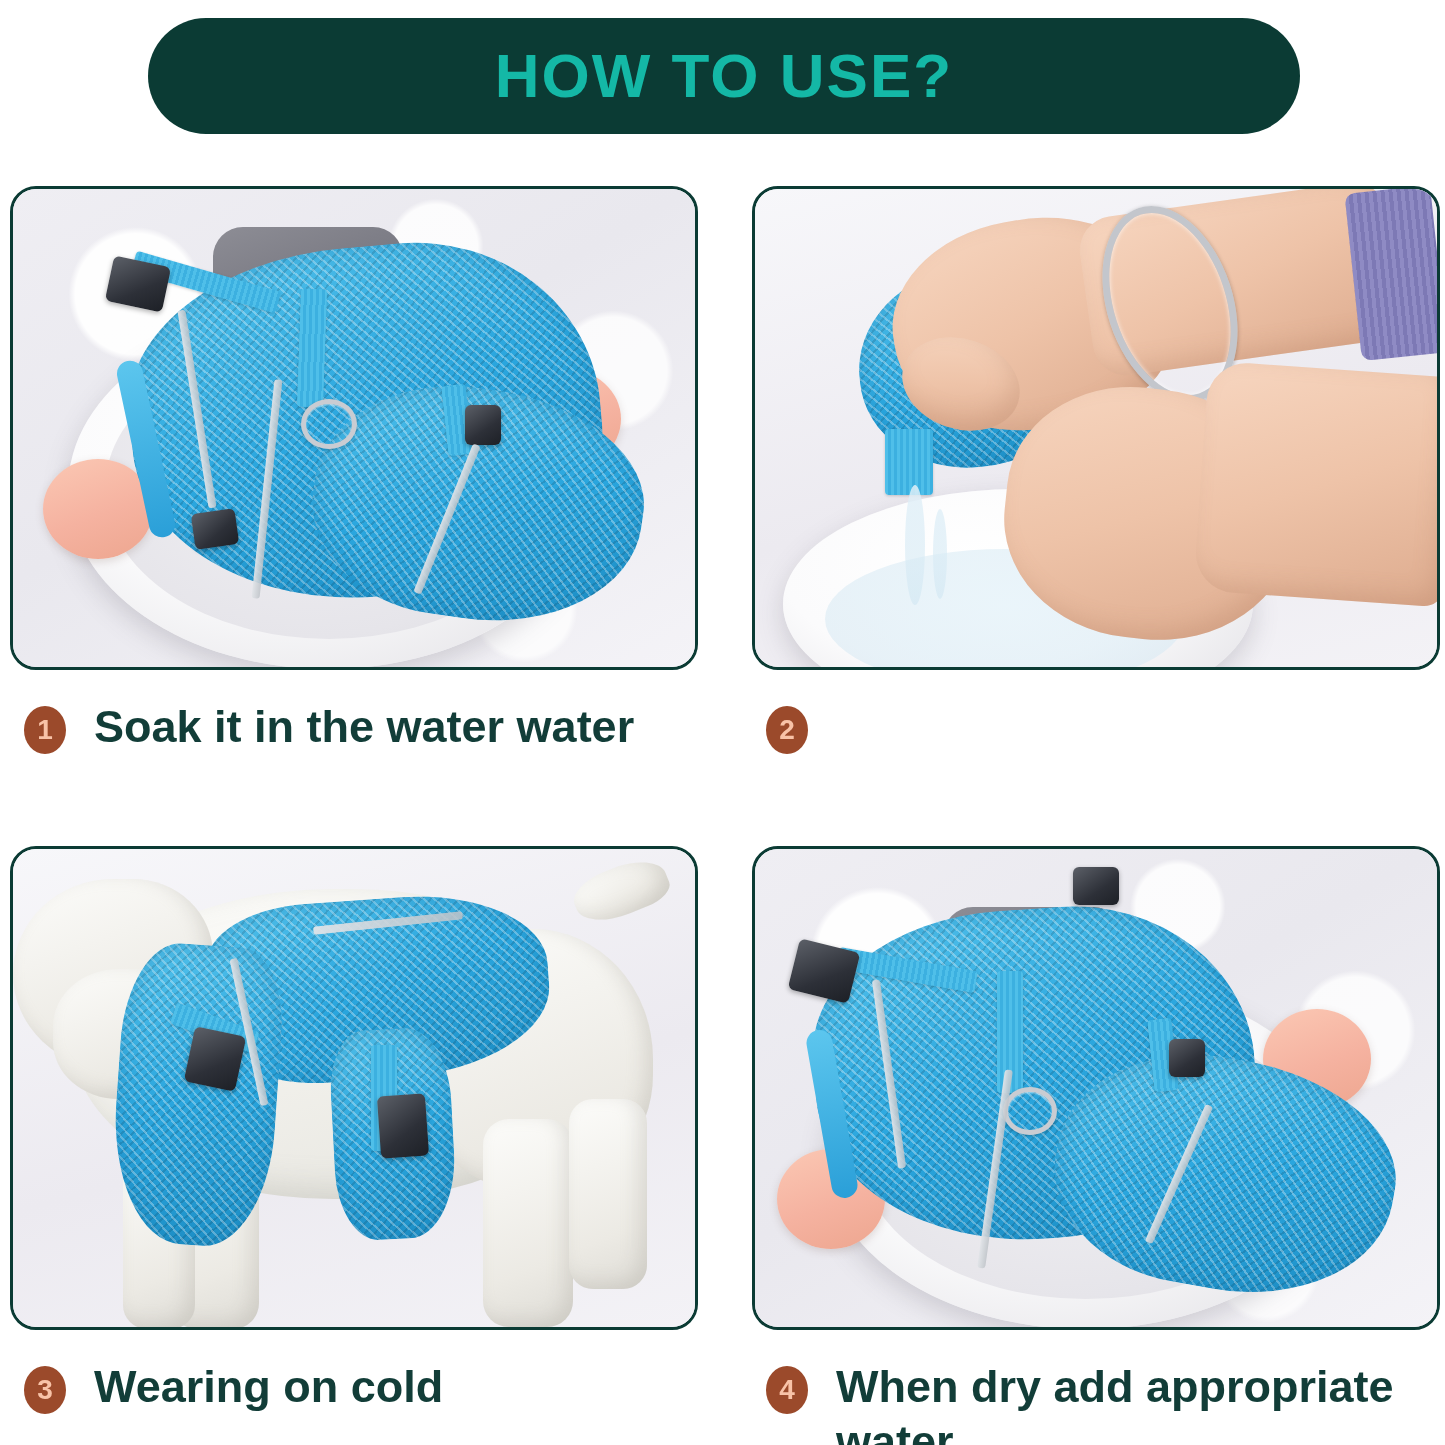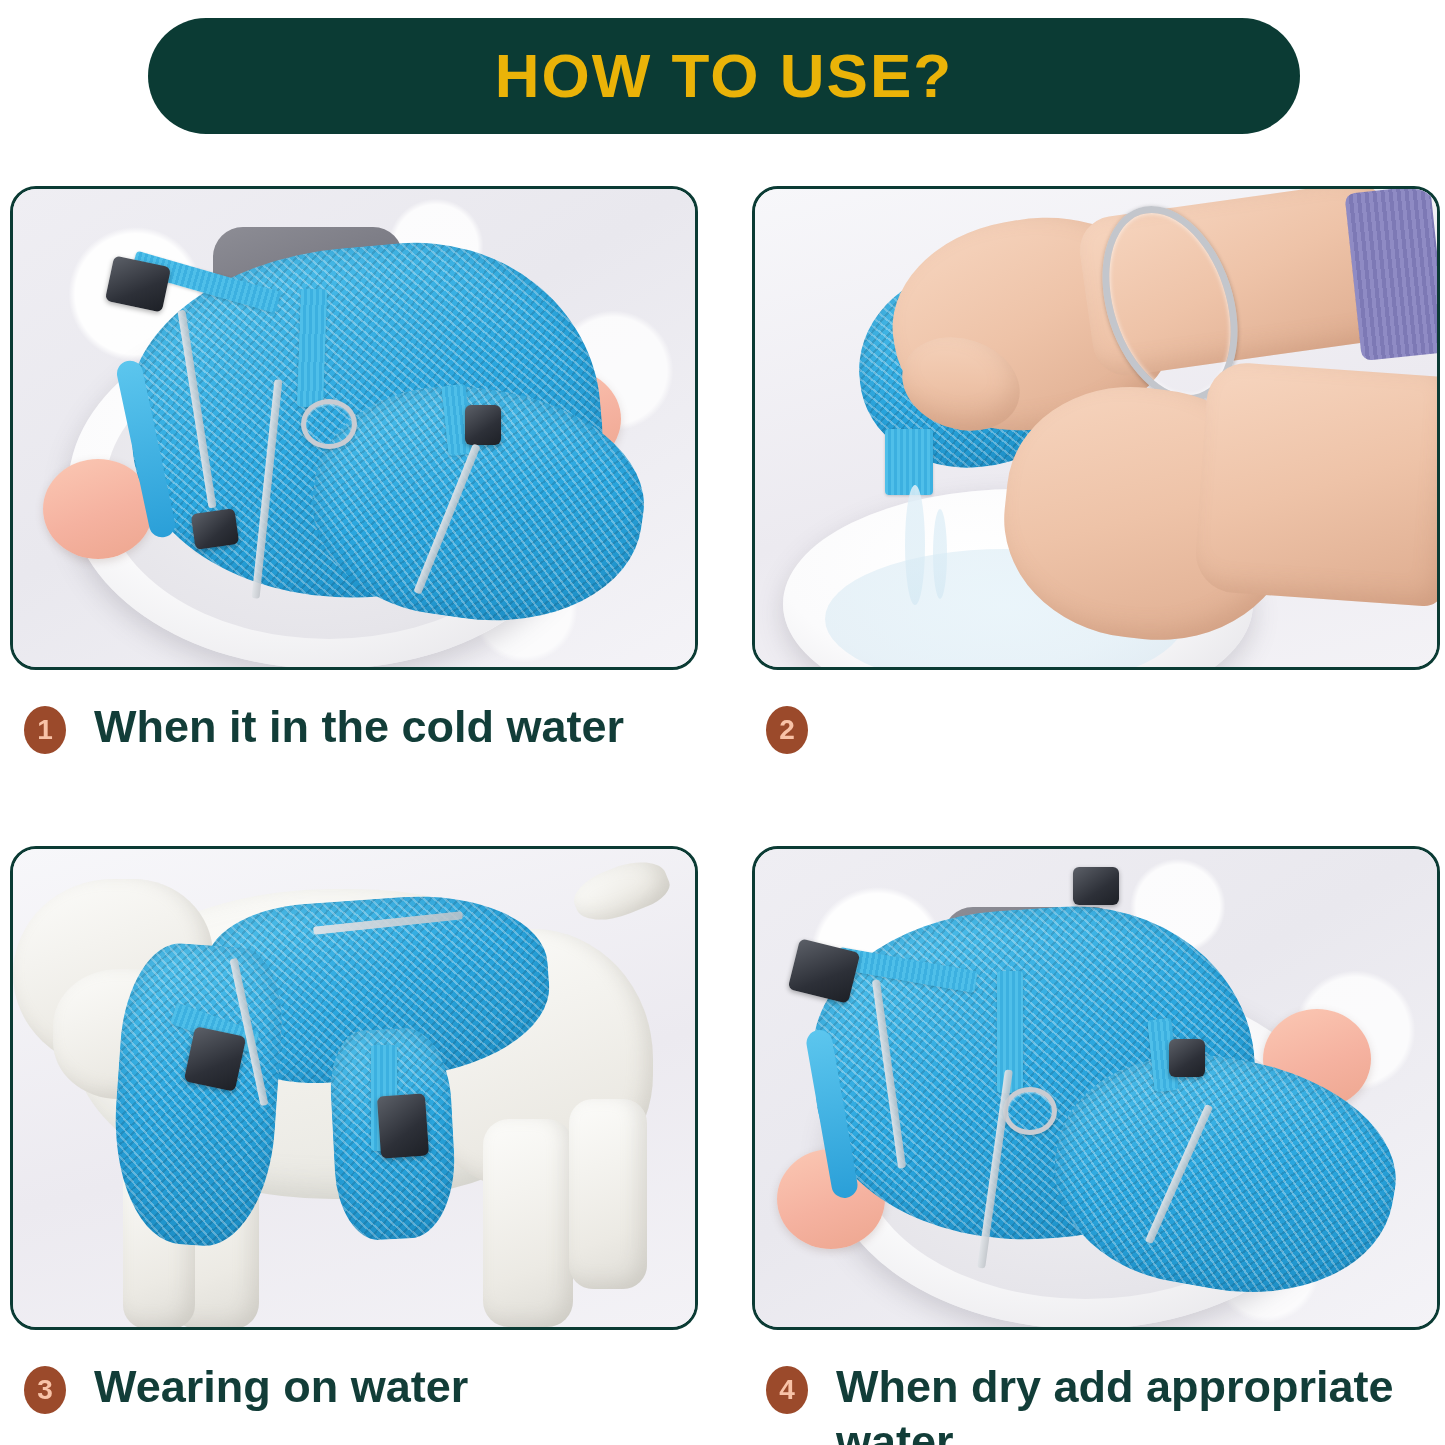--- a/index.html
+++ b/index.html
@@ -14,21 +14,21 @@
   
   .banner{
     position:absolute;
     left:148px;top:18px;
     width:1152px;height:116px;
     background:#0B3B34;
     border-radius:58px;
     display:flex;align-items:center;justify-content:center;
   }
   .banner-title{
-    color:#eab308;
+    color:#14b8a6;
     font-size:62px;
     font-weight:700;
     letter-spacing:2px;
     font-family:"Liberation Sans", sans-serif;
     line-height:1;
     white-space:nowrap;
   }
 
   
   .grid{
@@ -231,21 +231,21 @@
       <div class="strap" style="left:432px;top:196px;width:24px;height:70px;transform:rotate(-6deg);"></div>
       <div class="buckle" style="left:452px;top:216px;width:36px;height:40px;"></div>
       <div class="buckle" style="left:180px;top:322px;width:44px;height:36px;transform:rotate(-8deg);"></div>
       <div class="reflect" style="left:180px;top:120px;width:8px;height:200px;transform:rotate(-9deg);"></div>
       <div class="reflect" style="left:250px;top:190px;width:8px;height:220px;transform:rotate(6deg);"></div>
       <div class="reflect" style="left:430px;top:250px;width:8px;height:160px;transform:rotate(22deg);"></div>
     </div>
 
     <div class="caption">
       <div class="badge">1</div>
-      <div class="caption-text">When it in the cold water</div>
+      <div class="caption-text">Soak it in the water water</div>
     </div>
   </div>
 
   <div class="step s2">
     <div class="photo">
       <div class="scene bg-plain"></div>
 
       <div class="basin" style="left:28px;top:300px;width:470px;height:230px;"></div>
       <div class="water-pool" style="left:70px;top:360px;width:360px;height:140px;"></div>
 
@@ -292,21 +292,21 @@
       <div class="strap" style="left:158px;top:168px;width:88px;height:22px;transform:rotate(20deg);"></div>
       <div class="buckle" style="left:176px;top:182px;width:52px;height:56px;transform:rotate(12deg);"></div>
       <div class="strap" style="left:358px;top:196px;width:26px;height:106px;"></div>
       <div class="buckle" style="left:366px;top:246px;width:48px;height:62px;transform:rotate(-4deg);"></div>
       <div class="reflect" style="left:232px;top:108px;width:8px;height:150px;transform:rotate(-12deg);"></div>
       <div class="reflect" style="left:300px;top:70px;width:150px;height:8px;transform:rotate(-6deg);"></div>
     </div>
 
     <div class="caption">
       <div class="badge">3</div>
-      <div class="caption-text">Wearing on water</div>
+      <div class="caption-text">Wearing on cold</div>
     </div>
   </div>
 
   <div class="step s4">
     <div class="photo">
       <div class="scene bg-bubble"></div>
 
       <div class="basin" style="left:70px;top:130px;width:520px;height:350px;"></div>
       <div class="basin-inner" style="left:106px;top:160px;width:450px;height:290px;"></div>
       <div class="handle" style="left:22px;top:300px;width:108px;height:100px;"></div>

